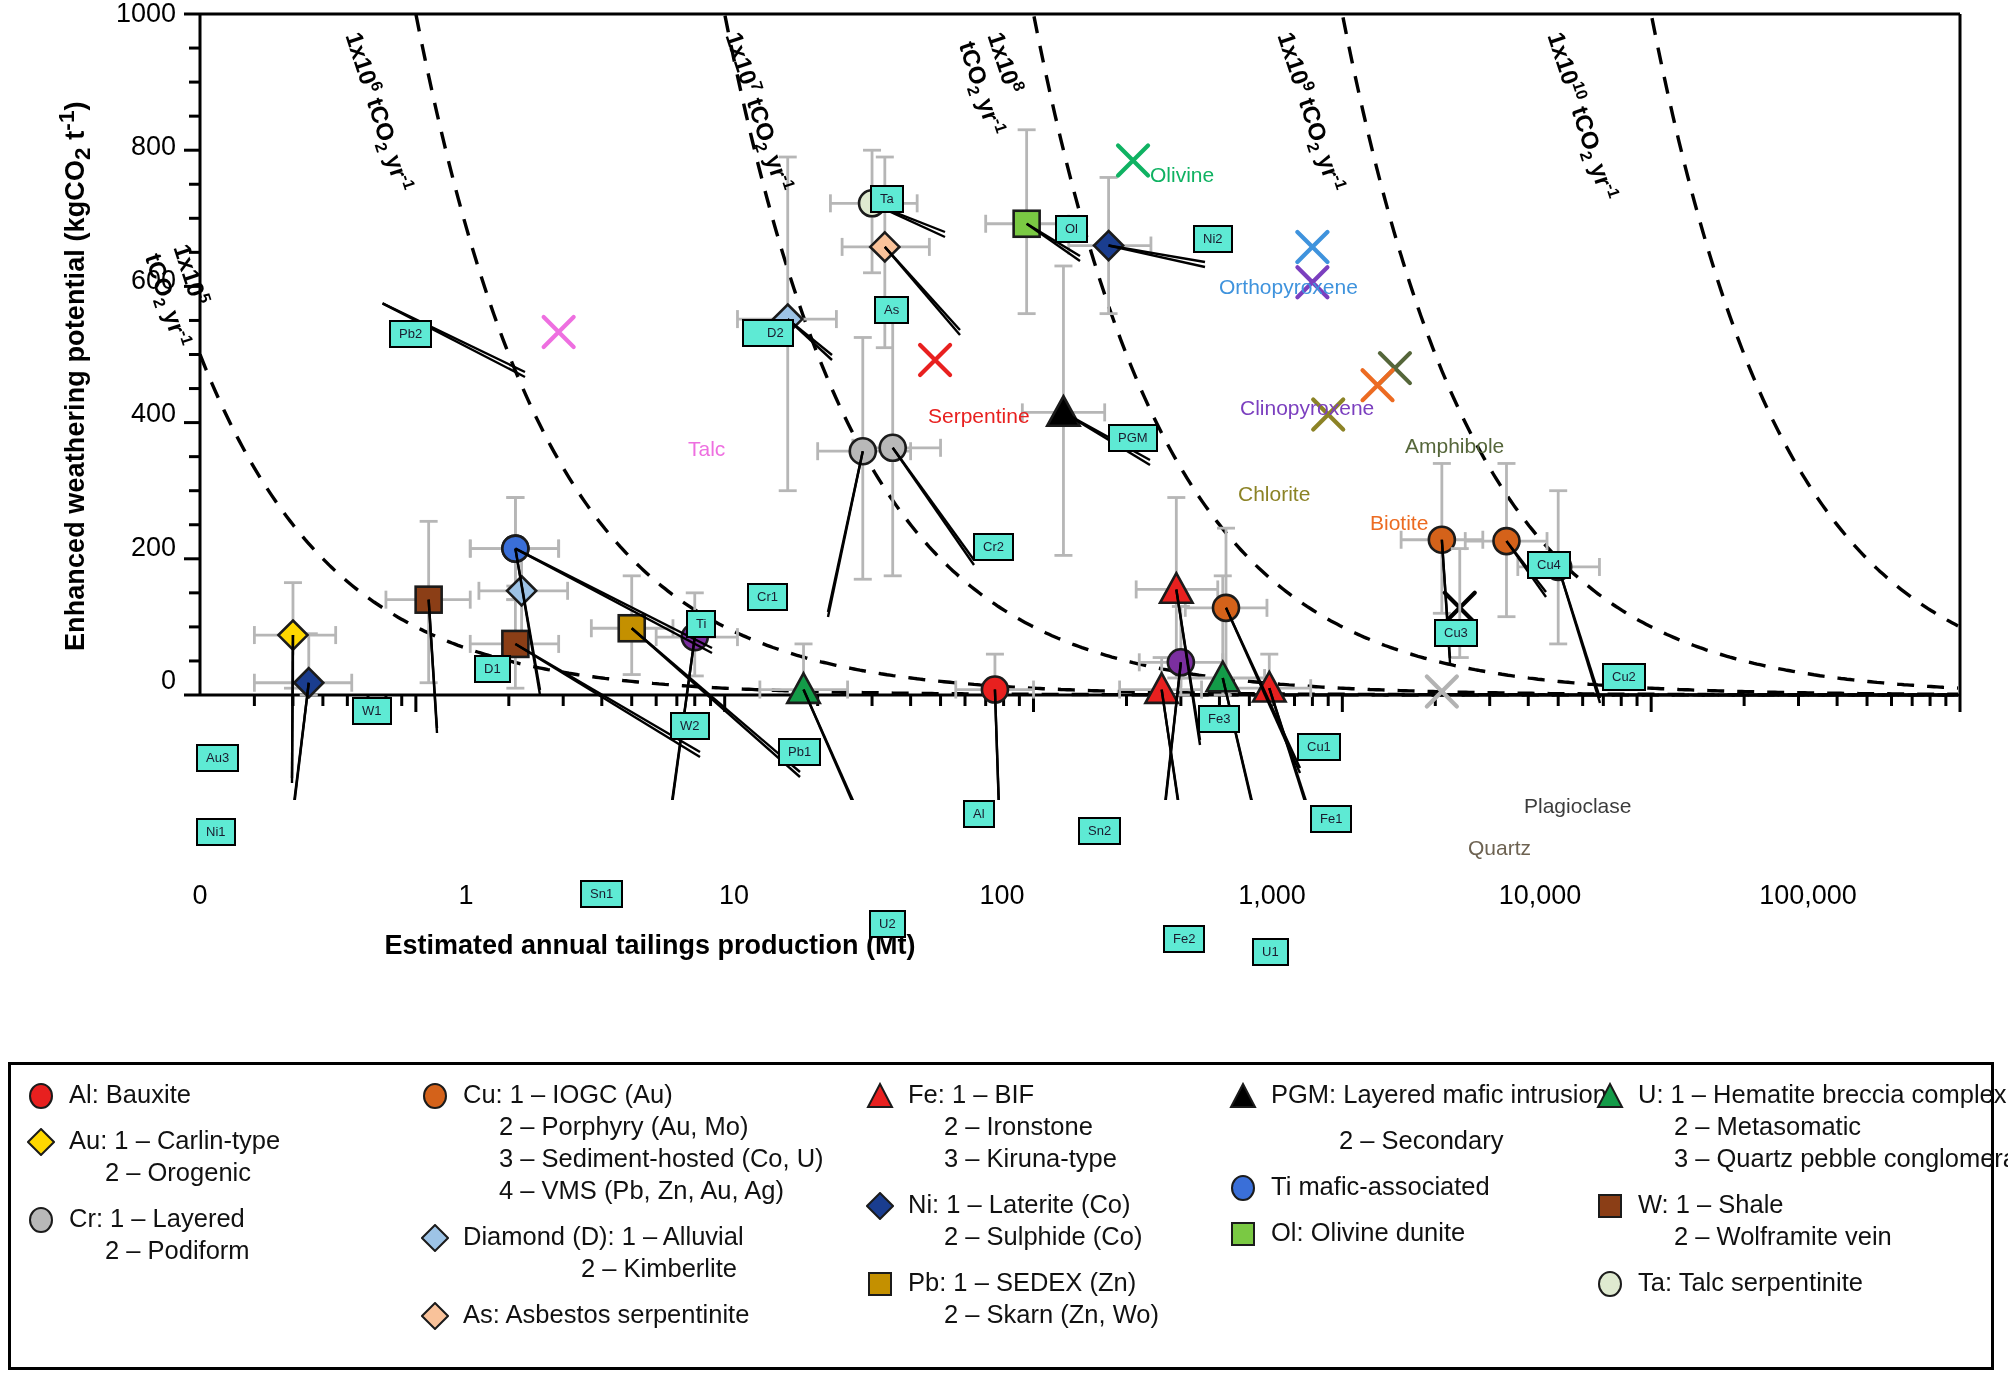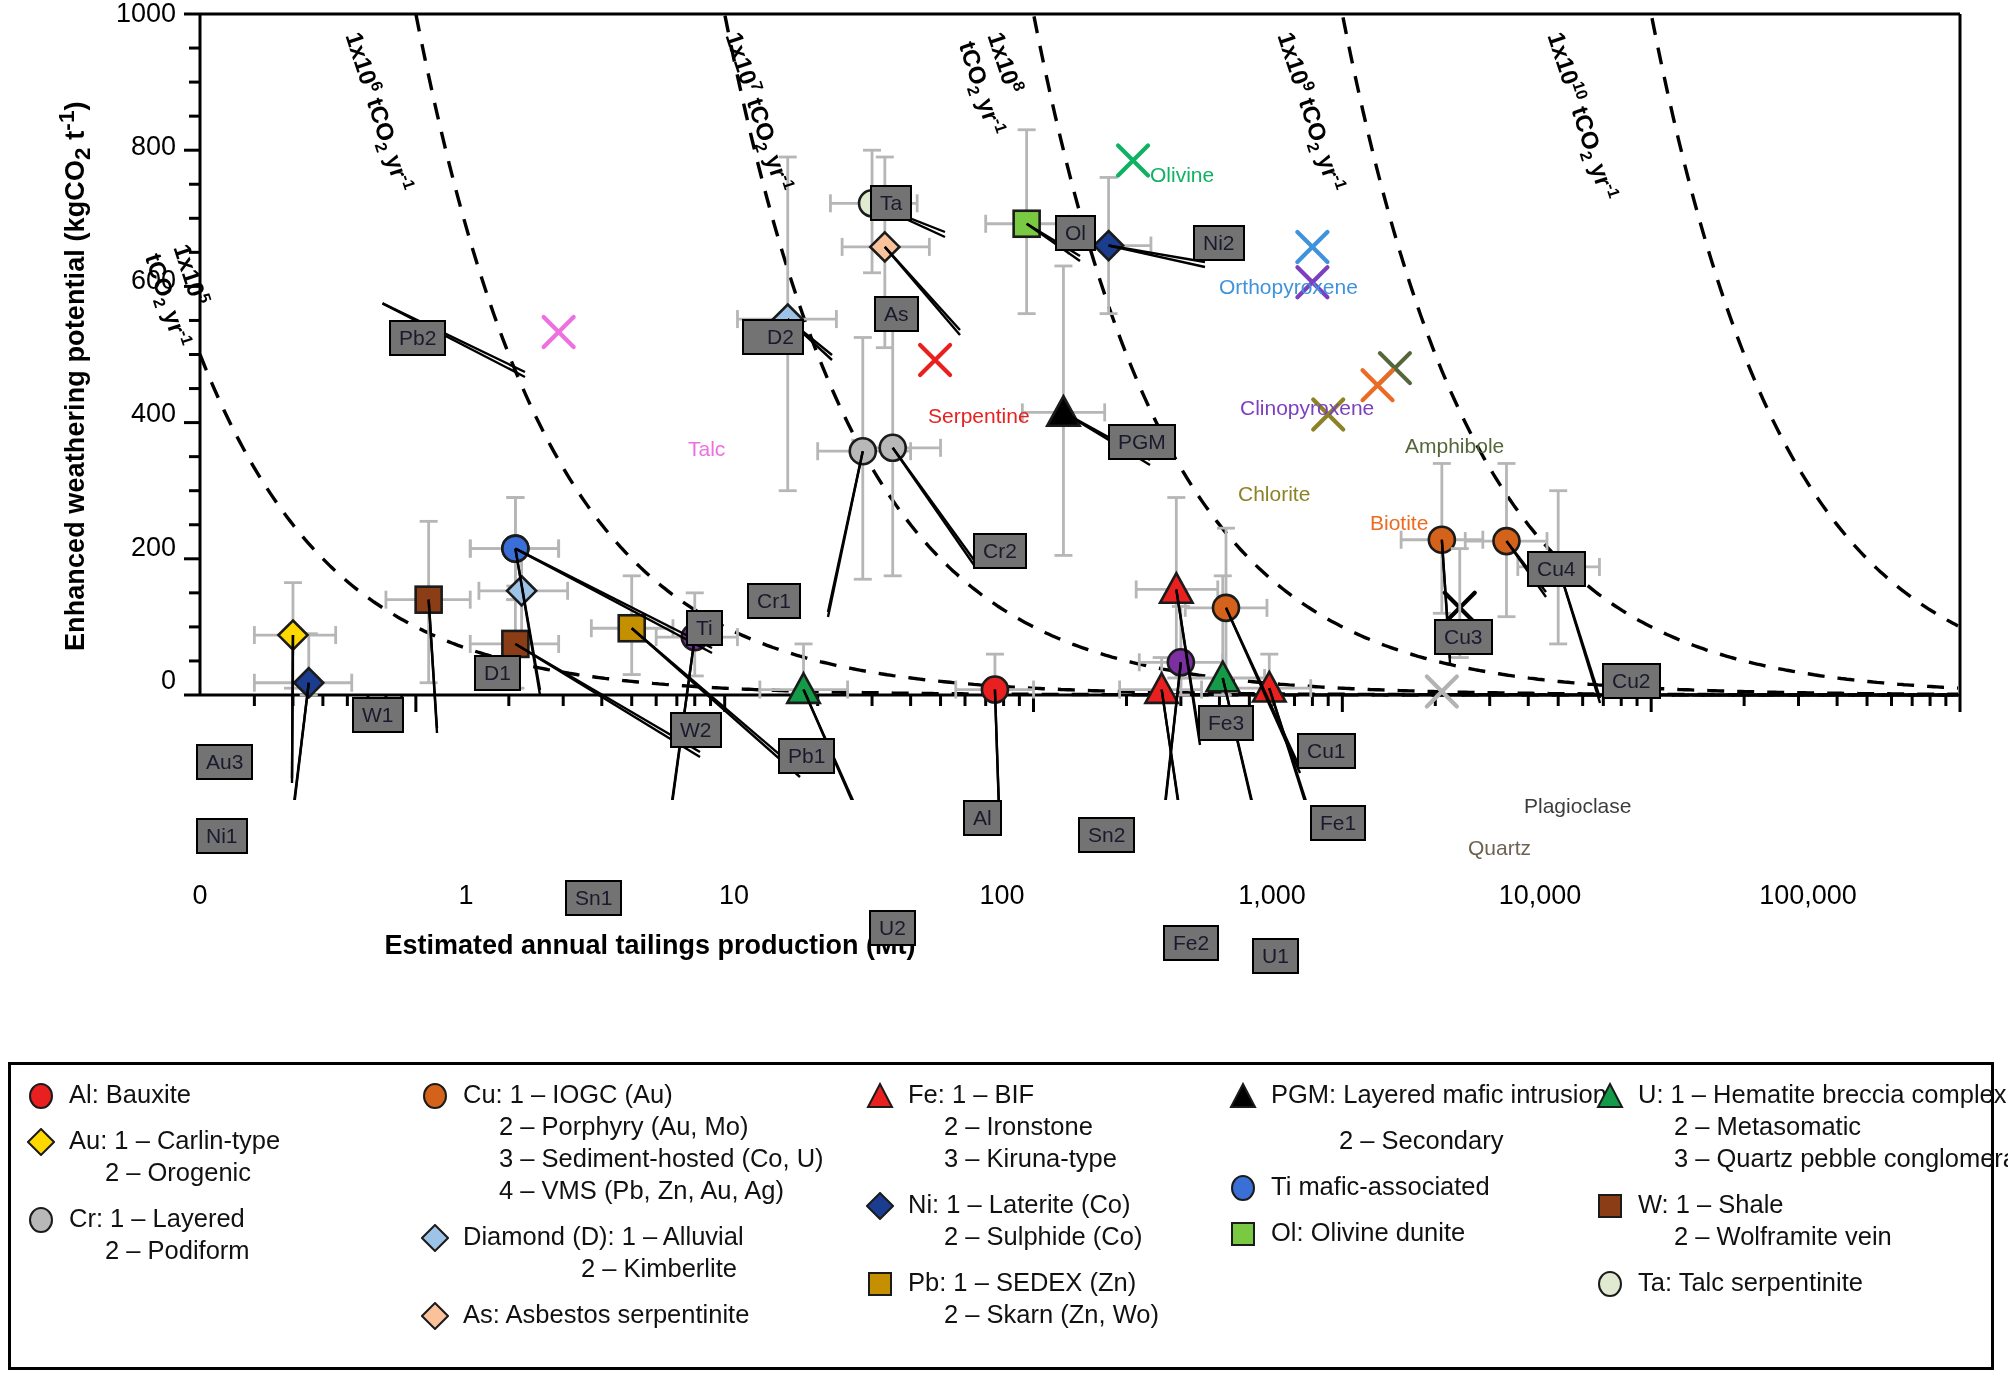--- a/index.html
+++ b/index.html
@@ -11,22 +11,22 @@
   #ylabel{position:absolute;left:-255px;top:355px;width:660px;text-align:center;
           transform:rotate(-90deg);font-size:27px;font-weight:bold;letter-spacing:.1px;}
   #xlabel{position:absolute;left:0;top:930px;width:1300px;text-align:center;
           font-size:27px;font-weight:bold;}
   .ytick{position:absolute;right:1832px;width:120px;text-align:right;font-size:27px;
          transform:translateY(-16px);white-space:nowrap;}
   .xtick{position:absolute;top:880px;font-size:27px;text-align:center;white-space:nowrap;
          transform:translateX(-50%);}
 
   
-  .callout{position:absolute;border:2.2px solid #000;background:#737373;
-           font-size:21px;line-height:1;padding:5px 8px 6px 8px;white-space:nowrap;
+  .callout{position:absolute;border:2.2px solid #000;background:#5eead4;
+           font-size:13px;line-height:1;padding:5px 8px 6px 8px;white-space:nowrap;
            z-index:40;color:#1a1a2e;}
   
   .minlbl{position:absolute;font-size:21px;white-space:nowrap;z-index:35;}
 
   
   .iso{position:absolute;font-size:24px;font-weight:bold;white-space:nowrap;
        transform-origin:left top;z-index:30;line-height:1.12;}
   .iso sup{font-size:.68em;}
   .iso sub{font-size:.68em;}
 
@@ -446,21 +446,21 @@
     <div class="callout" style="left:1108px;top:424px;">PGM</div>
     <div class="callout" style="left:747px;top:583px;">Cr1</div>
     <div class="callout" style="left:973px;top:533px;">Cr2</div>
     <div class="callout" style="left:686px;top:610px;">Ti</div>
     <div class="callout" style="left:474px;top:655px;">D1</div>
     <div class="callout" style="left:352px;top:697px;">W1</div>
     <div class="callout" style="left:670px;top:712px;">W2</div>
     <div class="callout" style="left:196px;top:744px;">Au3</div>
     <div class="callout" style="left:196px;top:818px;">Ni1</div>
     <div class="callout" style="left:778px;top:738px;">Pb1</div>
-    <div class="callout" style="left:565px;top:880px;">Sn1</div>
+    <div class="callout" style="left:580px;top:880px;">Sn1</div>
     <div class="callout" style="left:869px;top:910px;">U2</div>
     <div class="callout" style="left:963px;top:800px;">Al</div>
     <div class="callout" style="left:1078px;top:817px;">Sn2</div>
     <div class="callout" style="left:1163px;top:925px;">Fe2</div>
     <div class="callout" style="left:1198px;top:705px;">Fe3</div>
     <div class="callout" style="left:1297px;top:733px;text-align:right;">Cu1</div>
     <div class="callout" style="left:1310px;top:805px;">Fe1</div>
     <div class="callout" style="left:1252px;top:938px;">U1</div>
     <div class="callout" style="left:1434px;top:619px;">Cu3</div>
     <div class="callout" style="left:1527px;top:551px;">Cu4</div>

